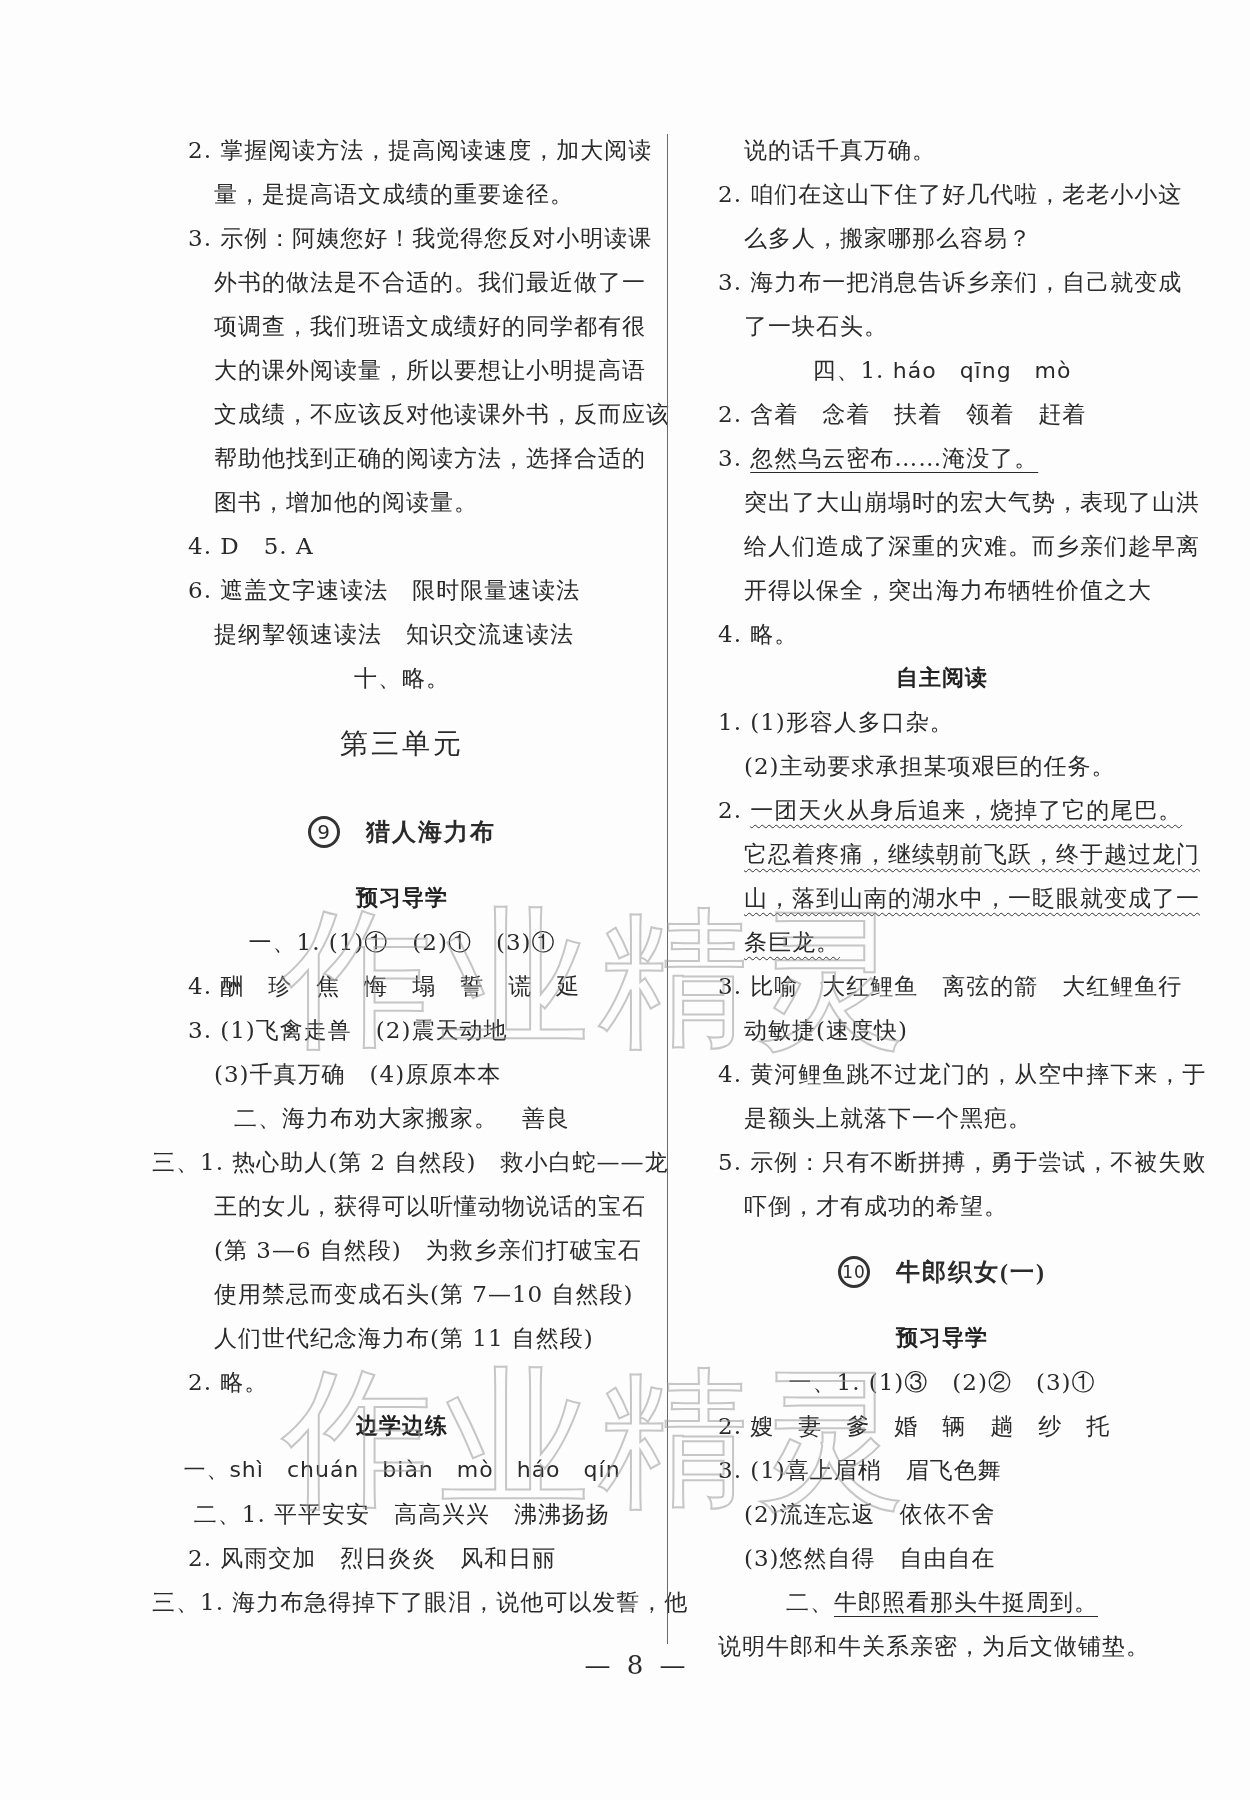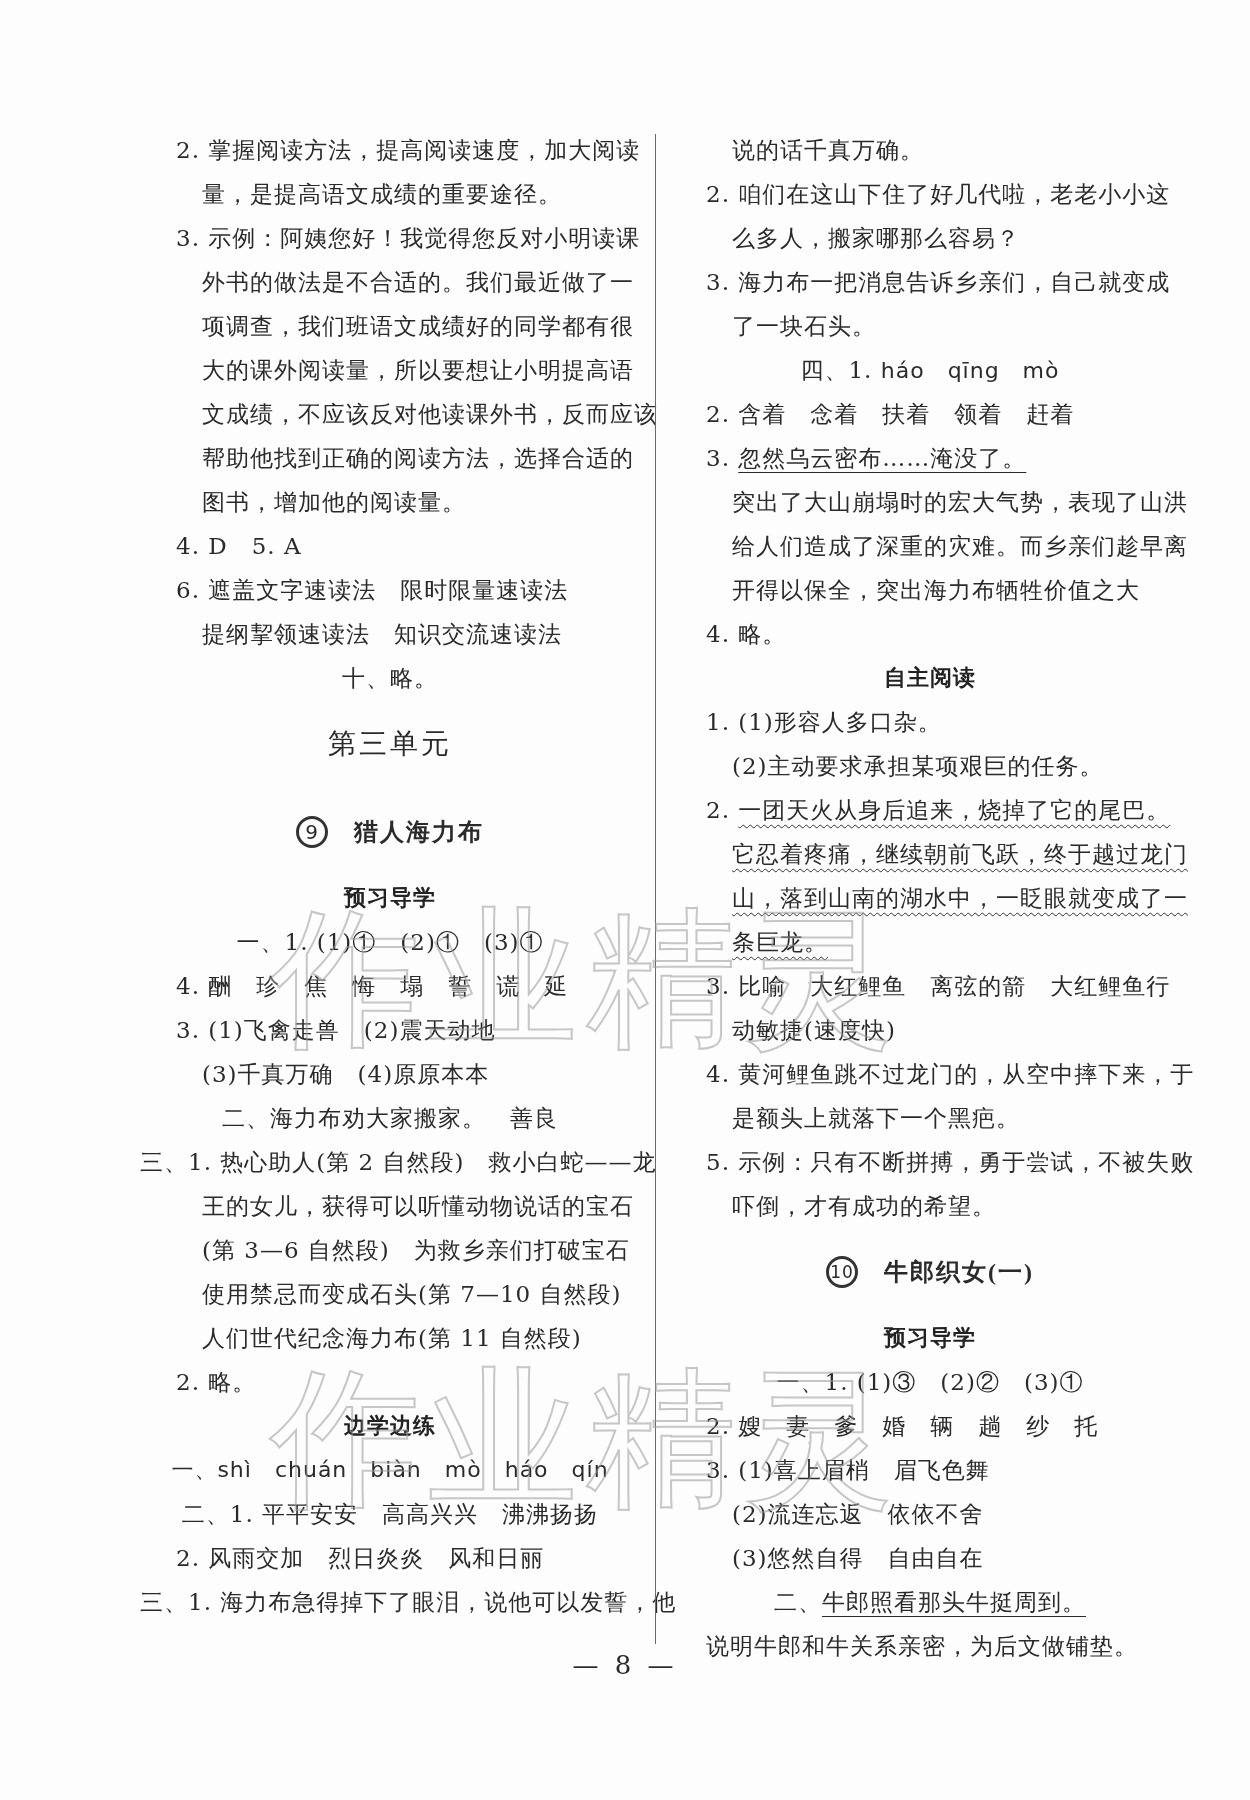--- a/index.html
+++ b/index.html
@@ -1,20 +1,20 @@
 <!DOCTYPE html>
 <html><head>
 <meta charset="utf-8">
 <style>
   html, body { margin: 0; padding: 0; }
   body {
     width: 1250px; height: 1800px; background: #fdfdfd; position: relative; overflow: hidden;
     font-family: "DejaVu Serif", "Liberation Serif", serif; color: #2a2a2a;
   }
-  .page { position: absolute; inset: 0; }
+  .page { position: absolute; inset: 0; margin-left: 12px; }
   .col { position: absolute; top: 128px; font-size: 23px; line-height: 44px; letter-spacing: 1px; }
   .col-left { left: 140px; width: 500px; }
   .col-right { left: 670px; width: 520px; }
   .divider { position: absolute; left: 655px; top: 134px; width: 1px; height: 1510px; background: #6a6a6a; }
   .line { white-space: nowrap; height: 44px; }
   .ind1 { padding-left: 36px; }
   .ind2 { padding-left: 62px; }
   .ind0 { padding-left: 0; text-align: center; }
   .sec { font-family: "DejaVu Sans", "Liberation Sans", sans-serif; font-weight: bold; font-size: 22px; color: #222; }
   .pinyin { font-family: "DejaVu Sans", "Liberation Sans", sans-serif; font-size: 22px; word-spacing: 18px; }

